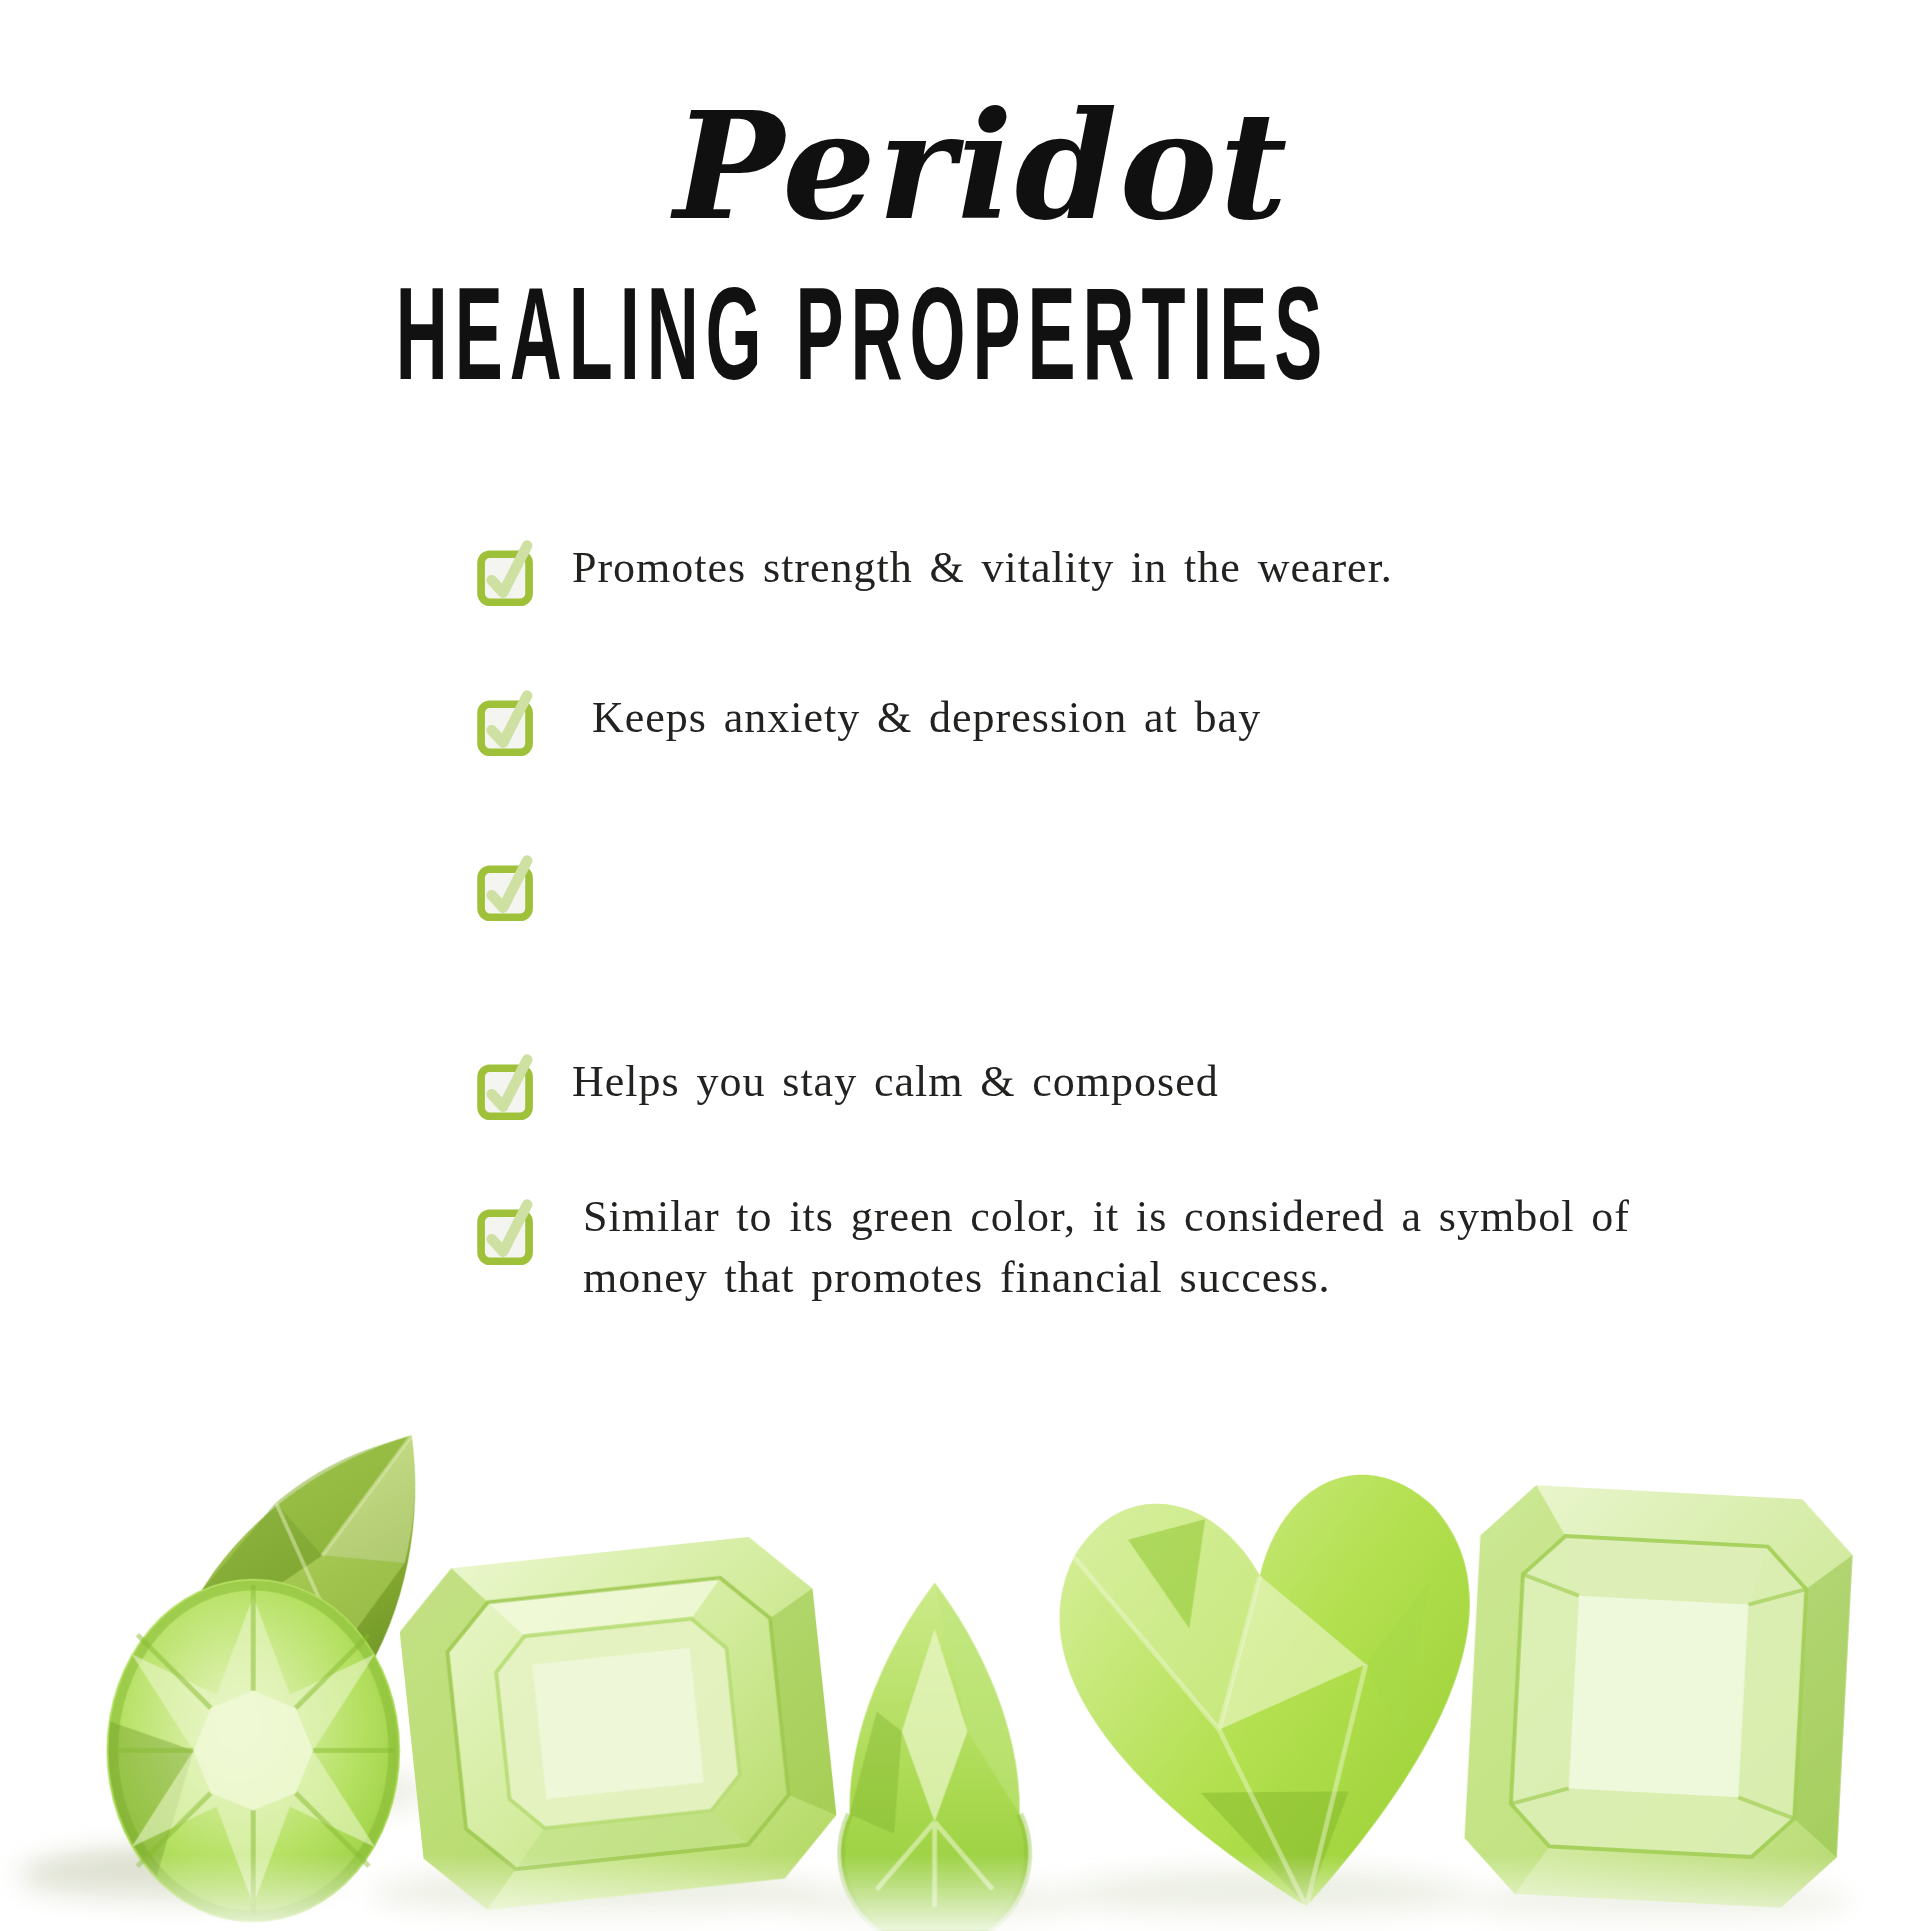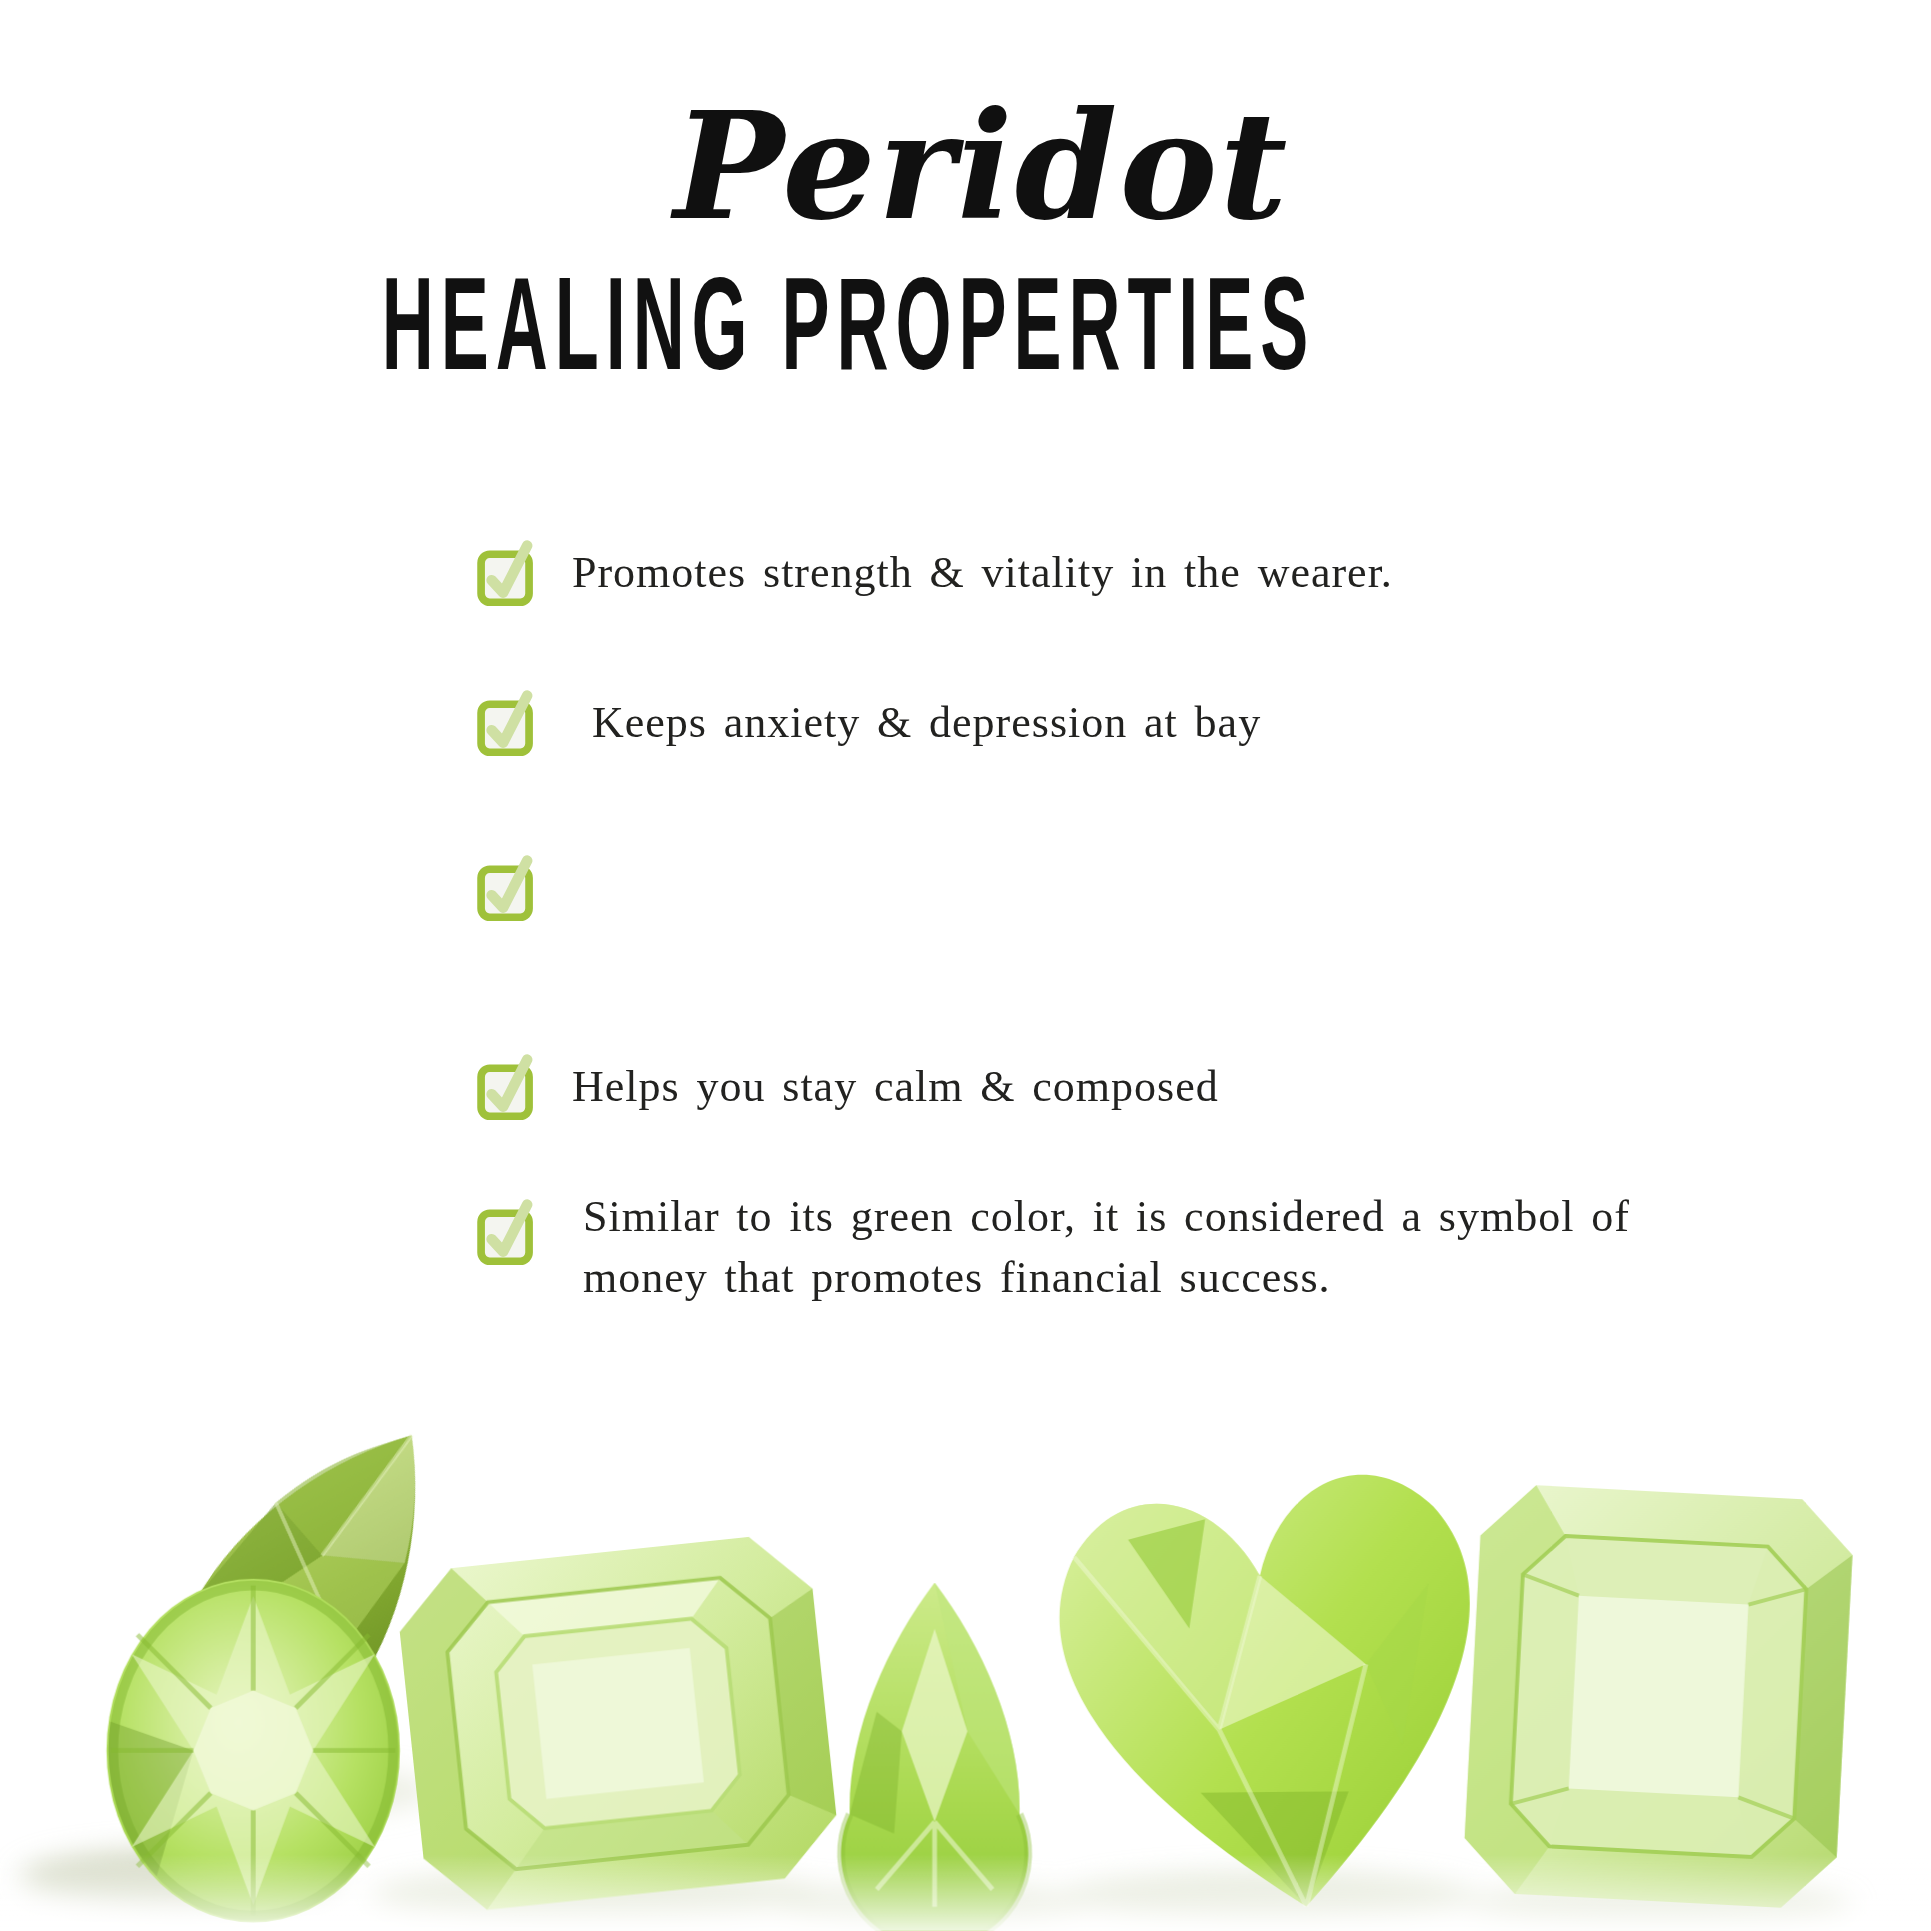--- a/index.html
+++ b/index.html
@@ -7,31 +7,31 @@
     position:relative;width:1931px;height:1931px;background:#ffffff;
     overflow:hidden;font-family:"Liberation Serif",serif;color:#1c1c1a;
   }
   .title{
     position:absolute;top:70px;left:0;width:1931px;text-align:center;
     font-family:"DejaVu Serif","Liberation Serif",serif;
     font-style:italic;font-weight:700;font-size:147px;line-height:1.1;
     letter-spacing:1.9px;color:#101010;margin:16px;
   }
   .subtitle-wrap{
-    position:absolute;top:258px;left:0;width:1725px;text-align:left;margin:0;
+    position:absolute;top:268px;left:0;width:1725px;text-align:center;margin:0;
   }
   .subtitle{
     display:inline-block;white-space:nowrap;
     font-family:"Liberation Sans",sans-serif;font-weight:700;
     font-size:131px;line-height:1;letter-spacing:12.6px;color:#111111;
     transform:scaleX(0.55);transform-origin:50% 50%;
   }
   .checklist{position:absolute;left:0;top:0;width:1931px;height:1371px;}
   .item{
-    position:absolute;left:477px;display:flex;align-items:center;
+    position:absolute;left:477px;display:flex;align-items:flex-start;
   }
   .item.multiline{align-items:flex-start;}
   .item .box{flex:0 0 auto;width:60px;height:71px;margin-right:35px;}
   .item.multiline .box{margin-top:9.7px;}
   .item p{
     margin:0;font-family:"Liberation Serif",serif;font-size:44px;
     line-height:61px;letter-spacing:1px;word-spacing:4.8px;color:#222220;
   }
   .item.multiline p{max-width:1110px;}
   .gems{position:absolute;left:0;top:1376px;width:1931px;height:555px;}

